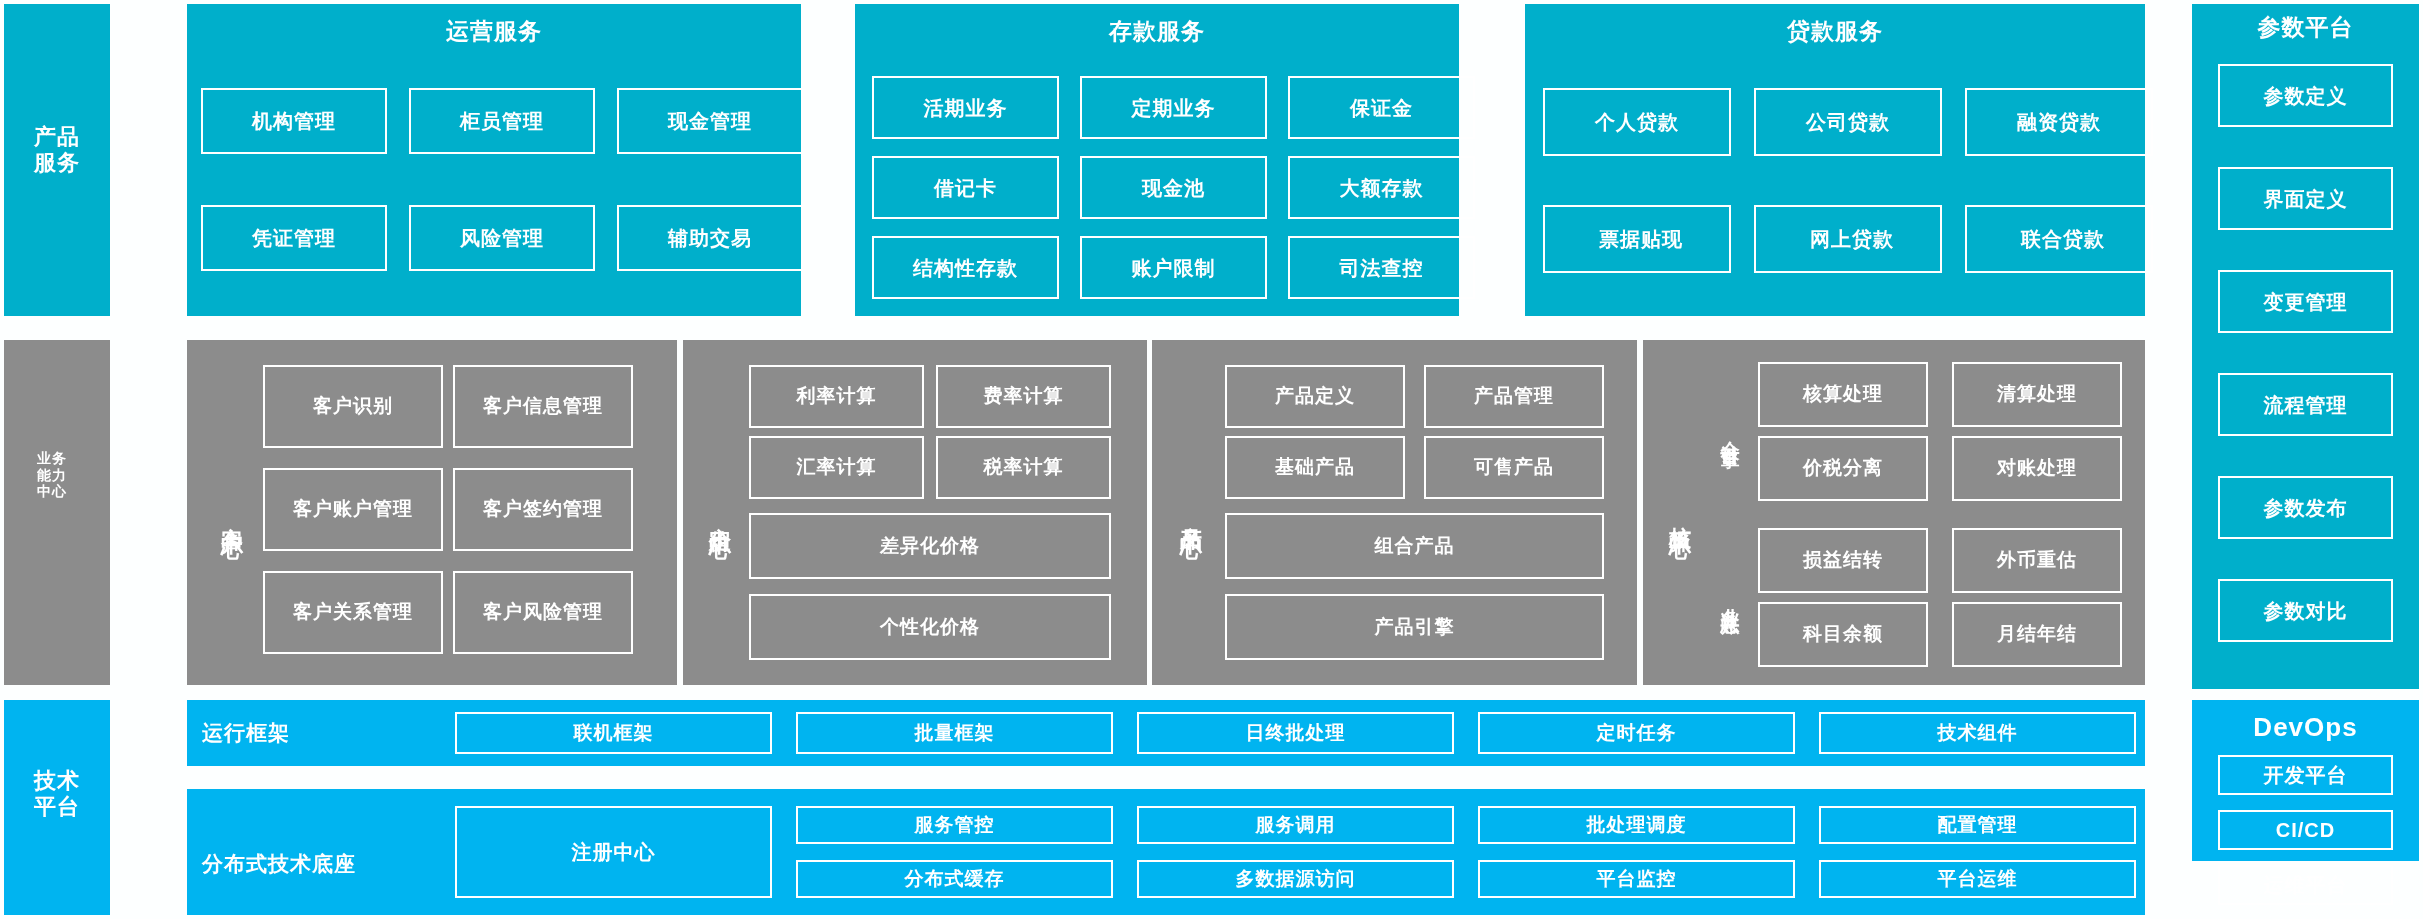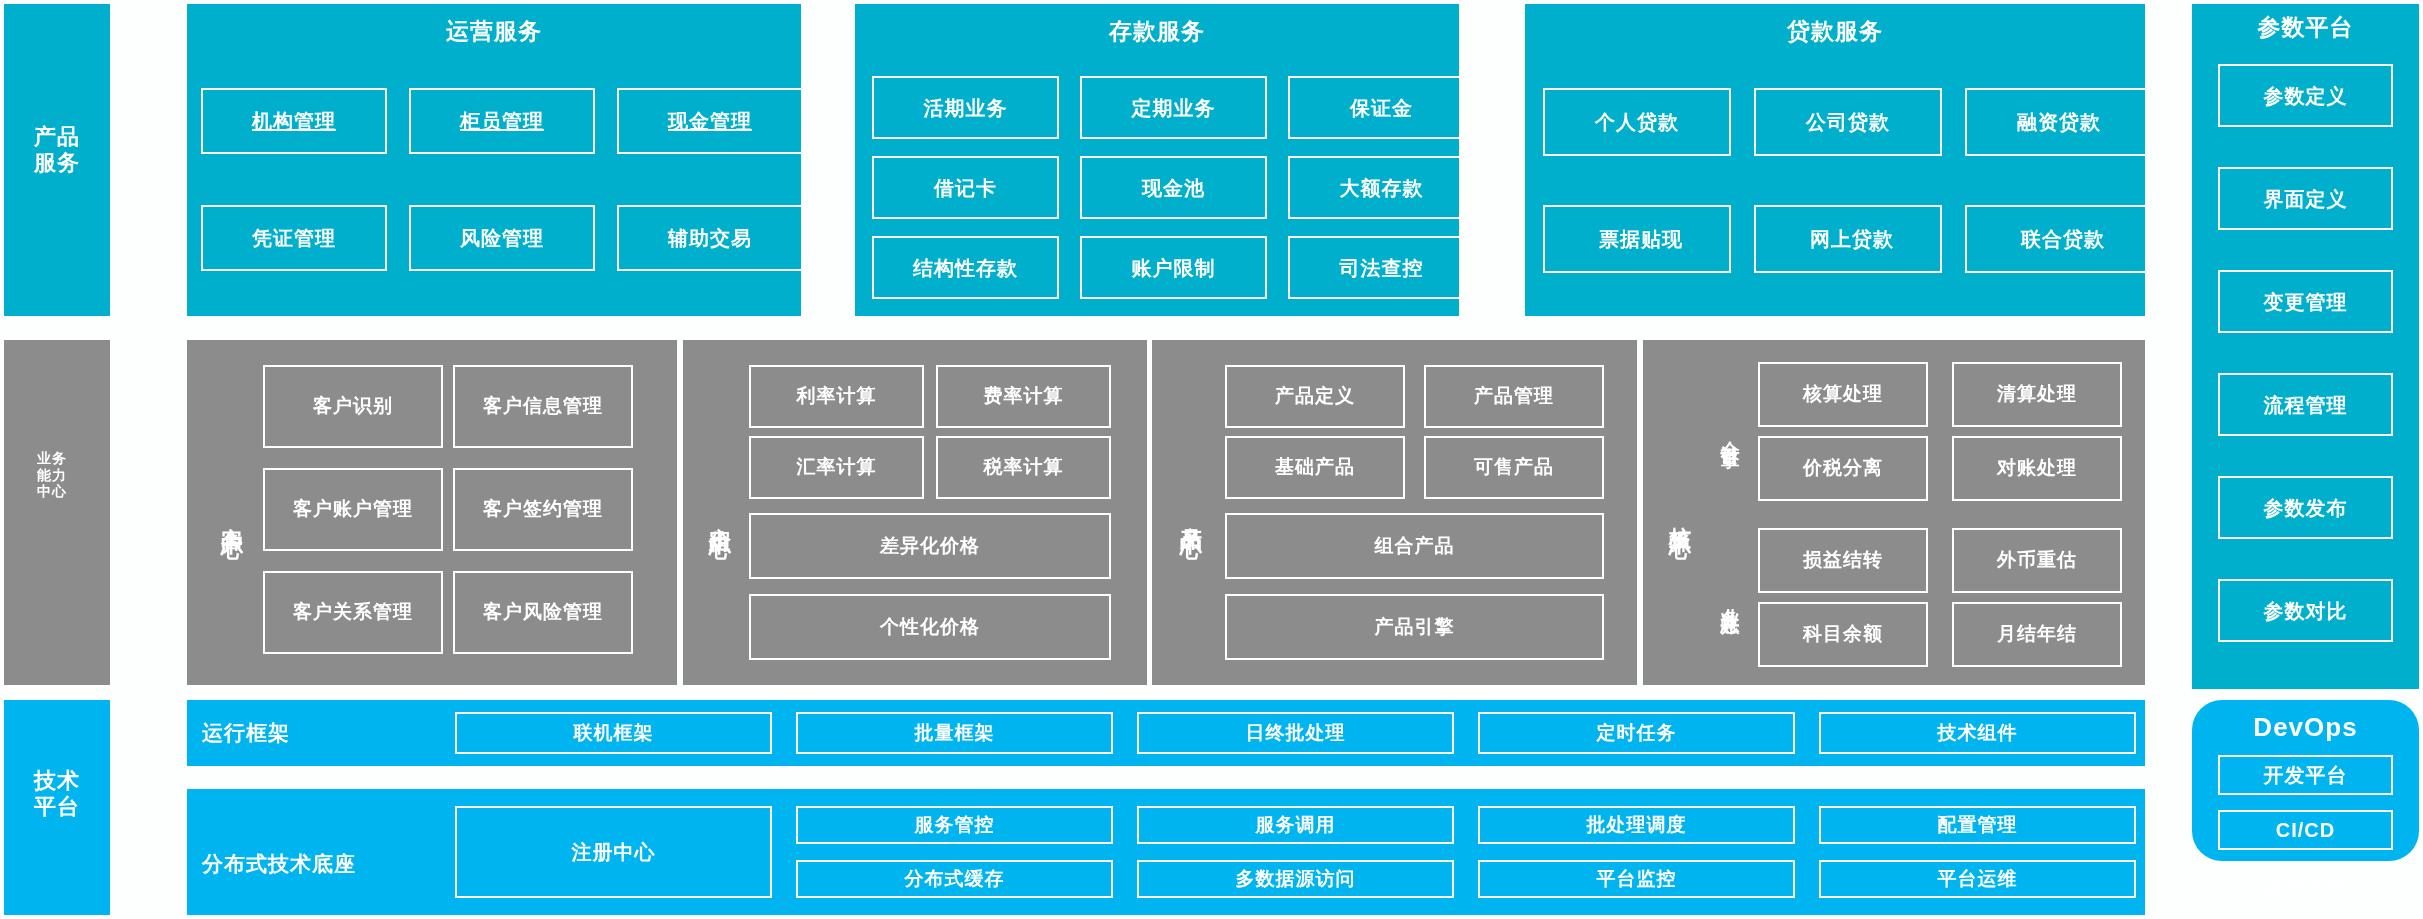--- a/index.html
+++ b/index.html
@@ -64,21 +64,21 @@
   #grp-loan         { left: 1525px; top: 4px;  width: 620px; height: 312px; }
   .grp-head { position:absolute; left:0; right:0; top: 14px; font-size: 23px; }
 
   
   .r1card { position: absolute; font-size: 20px; }
 
   
   .op-c1 { left: 14px;  width: 186px; }
   .op-c2 { left: 222px; width: 186px; }
   .op-c3 { left: 430px; width: 186px; }
-  .op-r1 { top: 84px;  height: 66px; text-decoration: underline; }
+  .op-r1 { top: 84px;  height: 66px; }
   .op-r2 { top: 201px; height: 66px; }
 
   
   .dp-c1 { left: 17px;  width: 187px; }
   .dp-c2 { left: 225px; width: 187px; }
   .dp-c3 { left: 433px; width: 187px; }
   .dp-r1 { top: 72px;  height: 63px; }
   .dp-r2 { top: 152px; height: 63px; }
   .dp-r3 { top: 232px; height: 63px; }
 
@@ -176,21 +176,21 @@
   .db-reg { left: 268px; top: 17px; width: 317px; height: 92px; font-size: 20px; }
   .db { height: 38px; width: 317px; }
   .db-r1 { top: 17px; }
   .db-r2 { top: 71px; }
   .db1 { left: 609px; }
   .db2 { left: 950px; }
   .db3 { left: 1291px; }
   .db4 { left: 1632px; }
 
   
-  #devops { left: 2192px; top: 700px; width: 227px; height: 161px; border-radius: 30px; }
+  #devops { left: 2192px; top: 700px; width: 227px; height: 161px; }
   #devops .band-title { position:absolute; left:0; right:0; top:12px; font-size:26px; }
   .do-card { position:absolute; left: 26px; width: 175px; height: 40px; font-size: 20px; }
   .do1 { top: 55px; }
   .do2 { top: 110px; }
   .do3 { top: 165px; }
 </style>
 </head>
 <body>
 
 <div id="arch">

